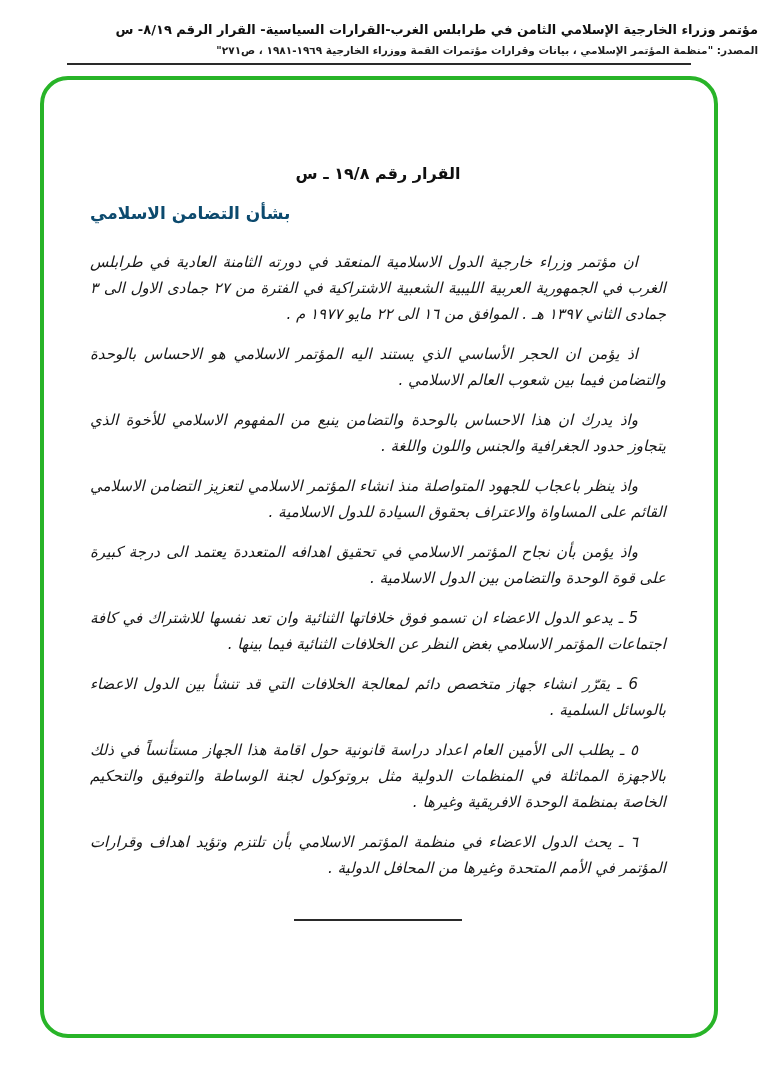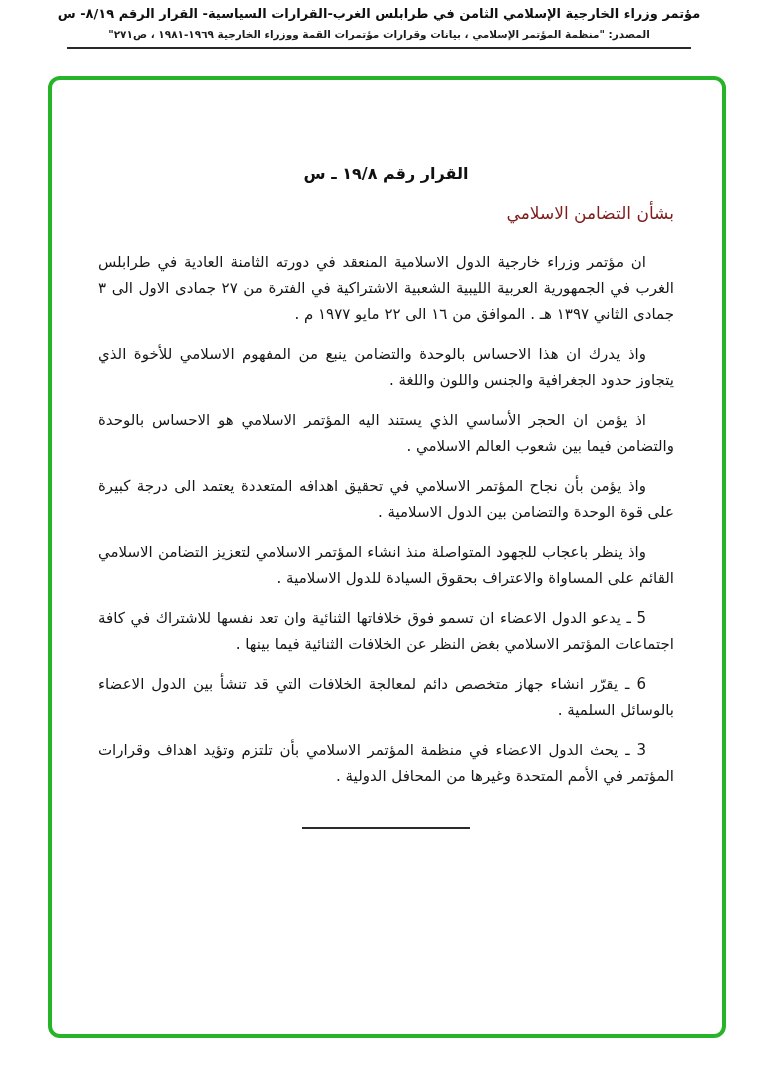--- a/index.html
+++ b/index.html
@@ -10,22 +10,21 @@
     width: 758px;
     height: 1078px;
     background: #ffffff;
     font-family: "DejaVu Sans", sans-serif;
     position: relative;
     overflow: hidden;
     color: #161616;
   }
   .page-header {
     direction: rtl;
-    text-align: center;
-    padding-top: 6px;
+    padding-top: 22px;
   }
   .header-line1 {
     font-weight: bold;
     font-size: 13px;
     color: #101010;
     letter-spacing: 0px;
   }
   .header-line2 {
     font-weight: bold;
     font-size: 10.5px;
@@ -38,51 +37,51 @@
     border-top: 2px solid #2a2a2a;
     height: 0;
   }
   .doc-frame {
     position: absolute;
     left: 40px;
     top: 76px;
     width: 678px;
     height: 962px;
     border: 4px solid #28b428;
-    border-radius: 12px;
+    border-radius: 28px;
     background: #ffffff;
     box-sizing: border-box;
     overflow: hidden;
-    margin-left: 8px;
   }
   .doc-content {
     direction: rtl;
     padding: 84px 48px 0 46px;
   }
   .doc-title {
     text-align: center;
     font-weight: bold;
     font-size: 16px;
     margin: 0 0 20px 0;
     color: #101010;
   }
   .doc-subtitle {
-    text-align: right;
-    font-weight: normal;
+    text-align: left;
+    font-weight: bold;
     font-size: 17px;
     margin: 0 0 26px 0;
-    color: #7f1d1d;
+    color: #0c4a6e;
   }
   .doc-paragraph {
     font-size: 15px;
     line-height: 26px;
     text-align: justify;
     text-indent: 28px;
     margin: 0 0 14px 0;
     color: #171717;
+    font-style: italic;
   }
   .doc-endrule {
     width: 168px;
     border-top: 2px solid #2a2a2a;
     height: 0;
     margin: 38px auto 0 auto;
   }
 </style>
 </head>
 <body>
@@ -96,27 +95,28 @@
   </header>
 
   <div class="doc-frame">
     <div class="doc-content">
 
       <h1 class="doc-title">القرار رقم ١٩/٨ ـ س</h1>
 
       <h2 class="doc-subtitle">بشأن التضامن الاسلامي</h2>
 
       <p class="doc-paragraph">ان مؤتمر وزراء خارجية الدول الاسلامية المنعقد في دورته الثامنة العادية في طرابلس الغرب في الجمهورية العربية الليبية الشعبية الاشتراكية في الفترة من ٢٧ جمادى الاول الى ٣ جمادى الثاني ١٣٩٧ هـ . الموافق من ١٦ الى ٢٢ مايو ١٩٧٧ م .</p>
+      <p class="doc-paragraph">اذ يؤمن ان الحجر الأساسي الذي يستند اليه المؤتمر الاسلامي هو الاحساس بالوحدة والتضامن فيما بين شعوب العالم الاسلامي .</p>
       <p class="doc-paragraph">واذ يدرك ان هذا الاحساس بالوحدة والتضامن ينبع من المفهوم الاسلامي للأخوة الذي يتجاوز حدود الجغرافية والجنس واللون واللغة .</p>
-      <p class="doc-paragraph">اذ يؤمن ان الحجر الأساسي الذي يستند اليه المؤتمر الاسلامي هو الاحساس بالوحدة والتضامن فيما بين شعوب العالم الاسلامي .</p>
+      <p class="doc-paragraph">واذ ينظر باعجاب للجهود المتواصلة منذ انشاء المؤتمر الاسلامي لتعزيز التضامن الاسلامي القائم على المساواة والاعتراف بحقوق السيادة للدول الاسلامية .</p>
       <p class="doc-paragraph">واذ يؤمن بأن نجاح المؤتمر الاسلامي في تحقيق اهدافه المتعددة يعتمد الى درجة كبيرة على قوة الوحدة والتضامن بين الدول الاسلامية .</p>
-      <p class="doc-paragraph">واذ ينظر باعجاب للجهود المتواصلة منذ انشاء المؤتمر الاسلامي لتعزيز التضامن الاسلامي القائم على المساواة والاعتراف بحقوق السيادة للدول الاسلامية .</p>
 
       <p class="doc-paragraph">5 ـ يدعو الدول الاعضاء ان تسمو فوق خلافاتها الثنائية وان تعد نفسها للاشتراك في كافة اجتماعات المؤتمر الاسلامي بغض النظر عن الخلافات الثنائية فيما بينها .</p>
       <p class="doc-paragraph">6 ـ يقرّر انشاء جهاز متخصص دائم لمعالجة الخلافات التي قد تنشأ بين الدول الاعضاء بالوسائل السلمية .</p>
-      <p class="doc-paragraph">3 ـ يحث الدول الاعضاء في منظمة المؤتمر الاسلامي بأن تلتزم وتؤيد اهداف وقرارات المؤتمر في الأمم المتحدة وغيرها من المحافل الدولية .</p>
+      <p class="doc-paragraph">٥ ـ يطلب الى الأمين العام اعداد دراسة قانونية حول اقامة هذا الجهاز مستأنساً في ذلك بالاجهزة المماثلة في المنظمات الدولية مثل بروتوكول لجنة الوساطة والتوفيق والتحكيم الخاصة بمنظمة الوحدة الافريقية وغيرها .</p>
+      <p class="doc-paragraph">٦ ـ يحث الدول الاعضاء في منظمة المؤتمر الاسلامي بأن تلتزم وتؤيد اهداف وقرارات المؤتمر في الأمم المتحدة وغيرها من المحافل الدولية .</p>
 
       <div class="doc-endrule"></div>
 
     </div>
   </div>
 
 </div>
 
 </body></html>

